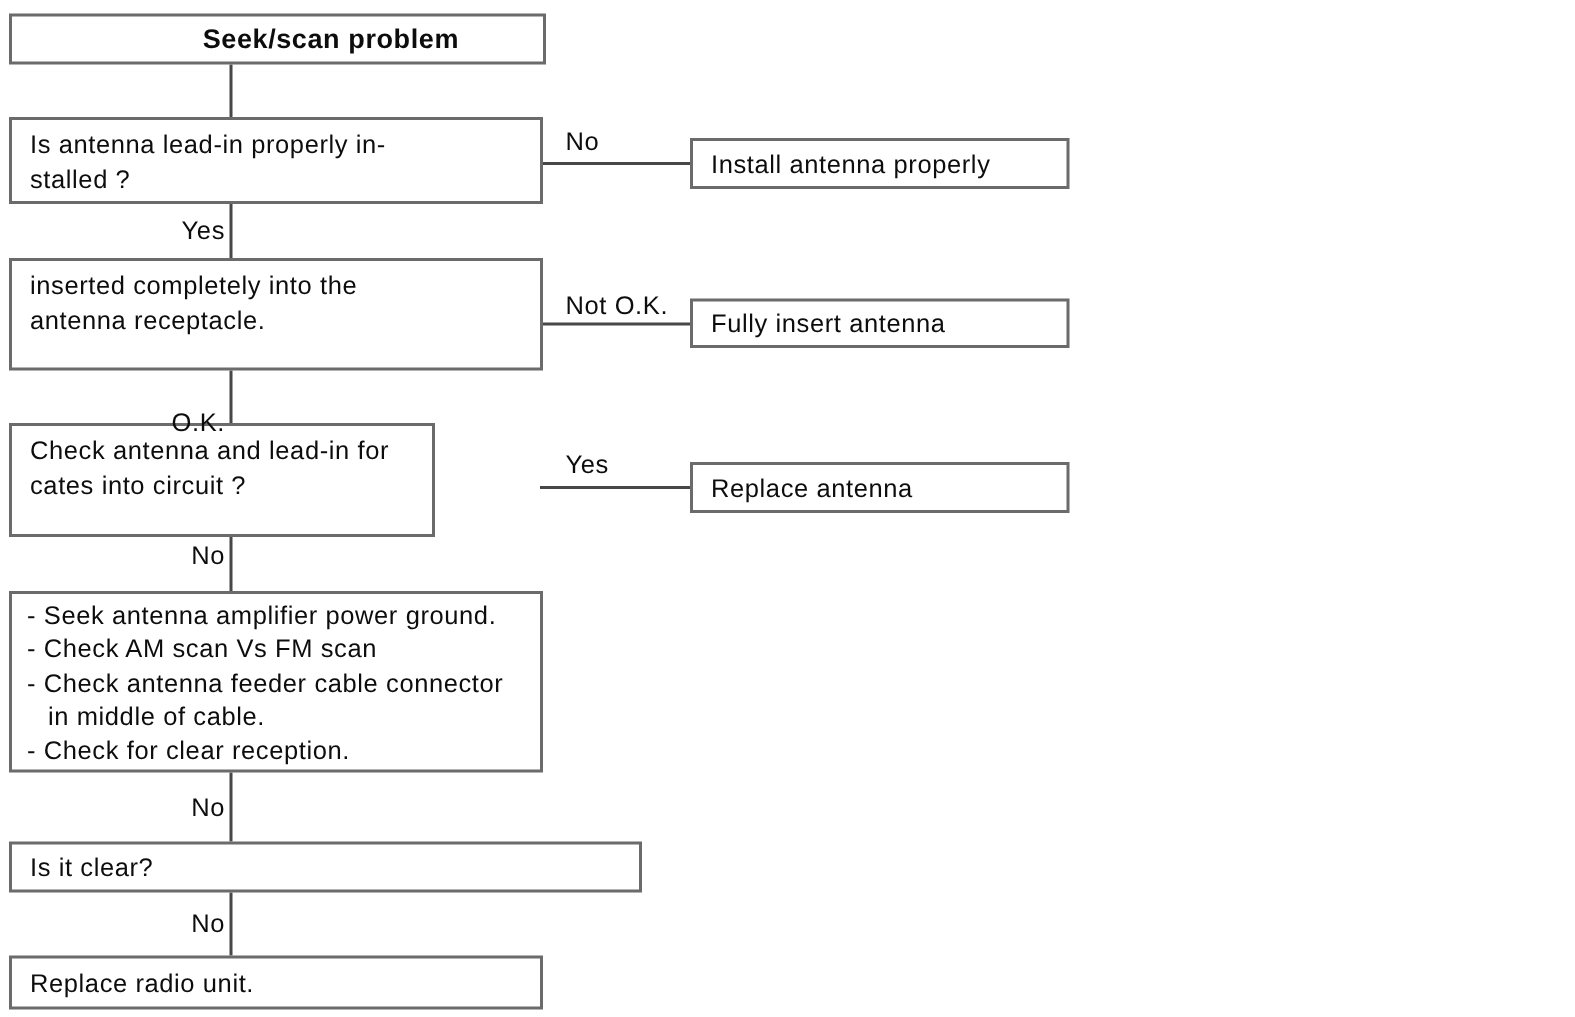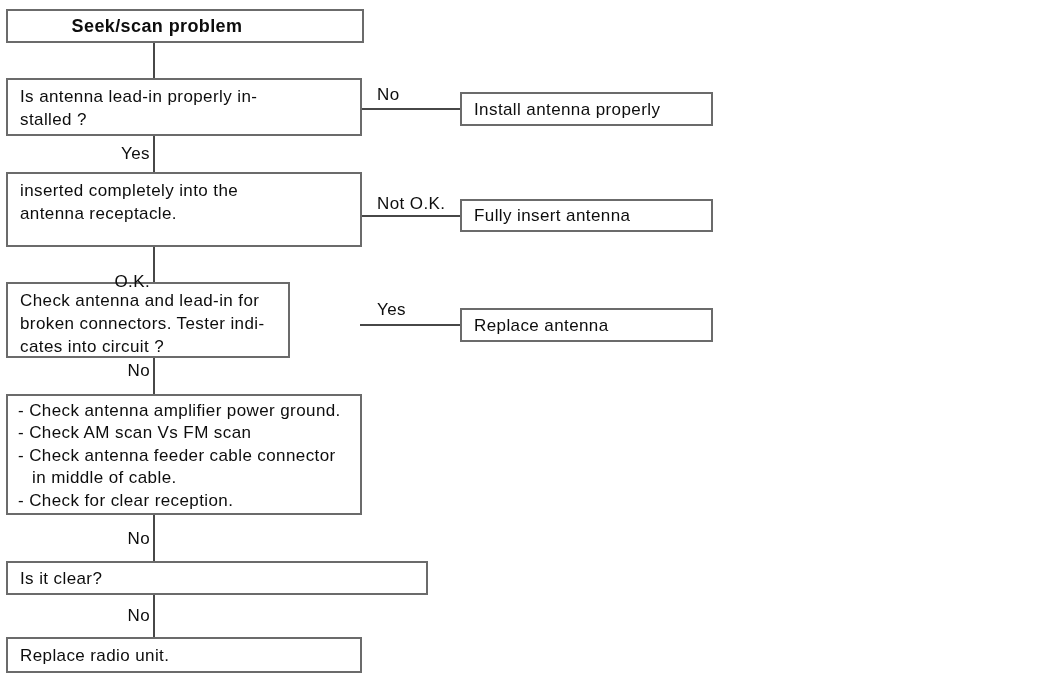--- a/index.html
+++ b/index.html
@@ -25,21 +25,21 @@
     background:var(--background);
     border:2px solid var(--box-border);
     z-index:2;
     line-height:23px;
     padding:5px 12px;
   }
   .box .tline{white-space:nowrap;}
   .title-box{
     font-weight:bold;
     font-size:18px;
-    display:flex;align-items:center;justify-content:center;
+    display:flex;align-items:center;justify-content:flex-end;
     padding:0 56px 0 0;
   }
   .single{
     display:flex;align-items:center;
     padding:0 0 0 12px;white-space:nowrap;
   }
   .checklist{line-height:22.4px;padding:4px 10px;}
   .checklist .indent{padding-left:14px;}
   .vline{
     position:absolute;
@@ -81,26 +81,25 @@
     <div class="tline">stalled ?</div>
   </div>
 
   <div class="box" style="left:6px;top:172px;width:356px;height:75px;">
     <div class="tline">inserted completely into the</div>
     <div class="tline">antenna receptacle.</div>
   </div>
 
   <div class="box" style="left:6px;top:282px;width:284px;height:76px;">
     <div class="tline">Check antenna and lead-in for</div>
-    <div class="tline">broken connectors. Tester indi-</div>
     <div class="tline">cates into circuit ?</div>
   </div>
 
   <div class="box checklist" style="left:6px;top:394px;width:356px;height:121px;">
-    <div class="tline">- Check antenna amplifier power ground.</div>
+    <div class="tline">- Seek antenna amplifier power ground.</div>
     <div class="tline">- Check AM scan Vs FM scan</div>
     <div class="tline">- Check antenna feeder cable connector</div>
     <div class="tline indent">in middle of cable.</div>
     <div class="tline">- Check for clear reception.</div>
   </div>
 
   <div class="box single" style="left:6px;top:561px;width:422px;height:34px;">
     <span>Is it clear?</span>
   </div>
 

